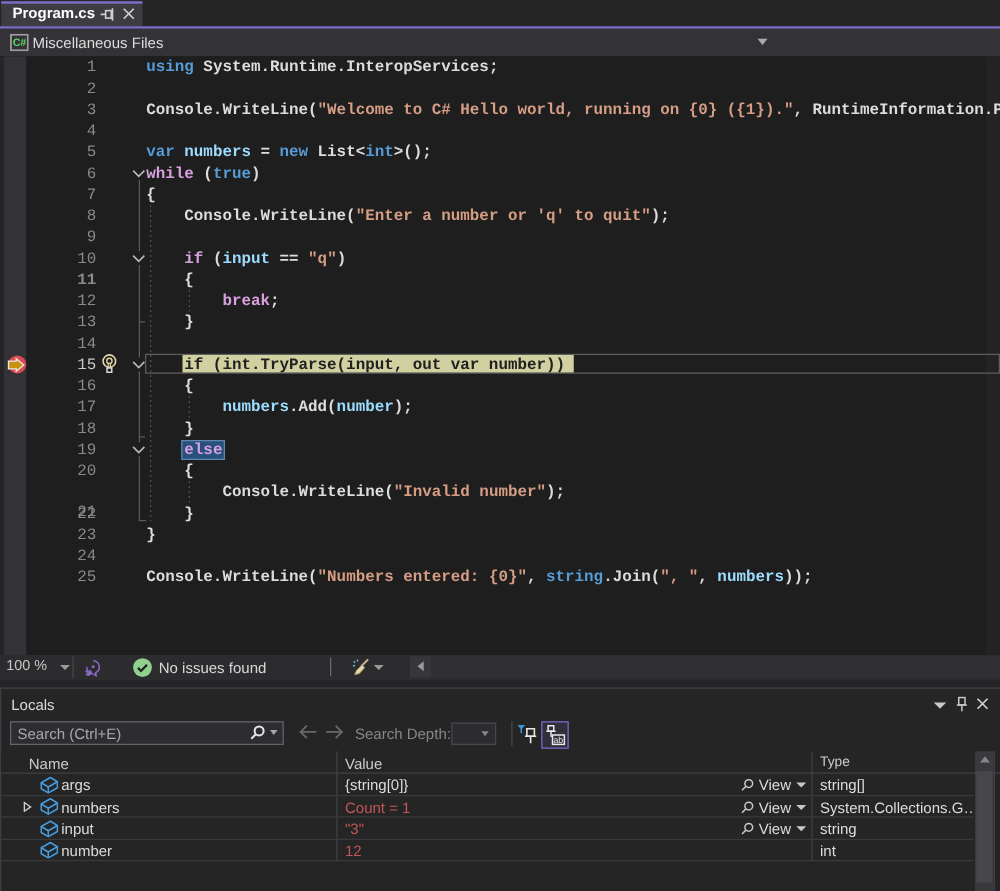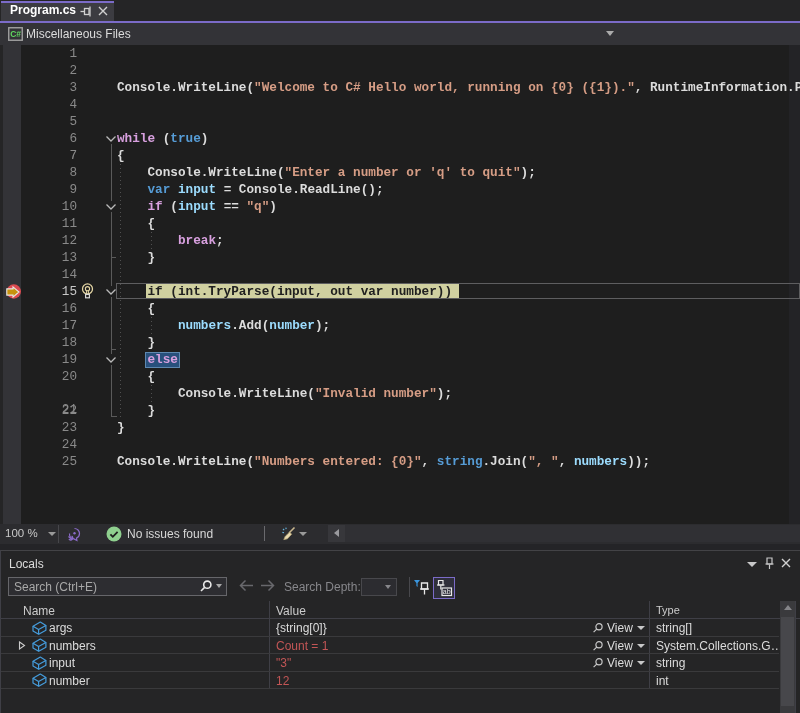--- a/index.html
+++ b/index.html
@@ -75,40 +75,41 @@
 <div class="ln" style="top:0px;color:#8A8A8A;">1</div>
 <div class="ln" style="top:17px;color:#8A8A8A;">2</div>
 <div class="ln" style="top:34px;color:#8A8A8A;">3</div>
 <div class="ln" style="top:51px;color:#8A8A8A;">4</div>
 <div class="ln" style="top:68px;color:#8A8A8A;">5</div>
 <div class="ln" style="top:85px;color:#8A8A8A;">6</div>
 <div class="ln" style="top:102px;color:#8A8A8A;">7</div>
 <div class="ln" style="top:119px;color:#8A8A8A;">8</div>
 <div class="ln" style="top:136px;color:#8A8A8A;">9</div>
 <div class="ln" style="top:153px;color:#8A8A8A;">10</div>
-<div class="ln" style="top:170px;color:#8A8A8A;">11</div>
+<div class="ln" style="top:170px;color:#8A8A8A;font-weight:bold;">11</div>
 <div class="ln" style="top:187px;color:#8A8A8A;">12</div>
 <div class="ln" style="top:204px;color:#8A8A8A;">13</div>
 <div class="ln" style="top:221px;color:#8A8A8A;">14</div>
 <div class="ln" style="top:238px;color:#C8C8C8;">15</div>
 <div class="ln" style="top:255px;color:#8A8A8A;">16</div>
 <div class="ln" style="top:272px;color:#8A8A8A;">17</div>
 <div class="ln" style="top:289px;color:#8A8A8A;">18</div>
 <div class="ln" style="top:306px;color:#8A8A8A;">19</div>
 <div class="ln" style="top:323px;color:#8A8A8A;">20</div>
 <div class="ln" style="top:340px;color:#8A8A8A;margin-top:16px;">21</div>
 <div class="ln" style="top:357px;color:#8A8A8A;">22</div>
 <div class="ln" style="top:374px;color:#8A8A8A;text-align:right;">23</div>
 <div class="ln" style="top:391px;color:#8A8A8A;">24</div>
 <div class="ln" style="top:408px;color:#8A8A8A;">25</div>
+<div class="cl" style="top:0px;"><span class="k">using</span> System.Runtime.InteropServices;</div>
 <div class="cl" style="top:34px;">Console.WriteLine(<span class="s">"Welcome to C# Hello world, running on {0} ({1})."</span>, RuntimeInformation.ProcessArchitecture);</div>
+<div class="cl" style="top:68px;"><span class="k">var</span> <span class="v">numbers</span> = <span class="k">new</span> List&lt;<span class="k">int</span>&gt;();</div>
 <div class="cl" style="top:85px;"><span class="c">while</span> (<span class="k">true</span>)</div>
 <div class="cl" style="top:102px;">{</div>
 <div class="cl" style="top:119px;">    Console.WriteLine(<span class="s">"Enter a number or 'q' to quit"</span>);</div>
-<div class="cl" style="top:136px;">    <span class="k">var</span> <span class="v">input</span> = Console.ReadLine();</div>
 <div class="cl" style="top:153px;">    <span class="c">if</span> (<span class="v">input</span> == <span class="s">"q"</span>)</div>
 <div class="cl" style="top:170px;">    {</div>
 <div class="cl" style="top:187px;">        <span class="c">break</span>;</div>
 <div class="cl" style="top:204px;">    }</div>
 <div class="cl" style="top:255px;">    {</div>
 <div class="cl" style="top:272px;">        <span class="v">numbers</span>.Add(<span class="v">number</span>);</div>
 <div class="cl" style="top:289px;">    }</div>
 <div class="cl" style="top:306px;">    <span class="c">else</span></div>
 <div class="cl" style="top:323px;">    {</div>
 <div class="cl" style="top:340px;">        Console.WriteLine(<span class="s">"Invalid number"</span>);</div>

